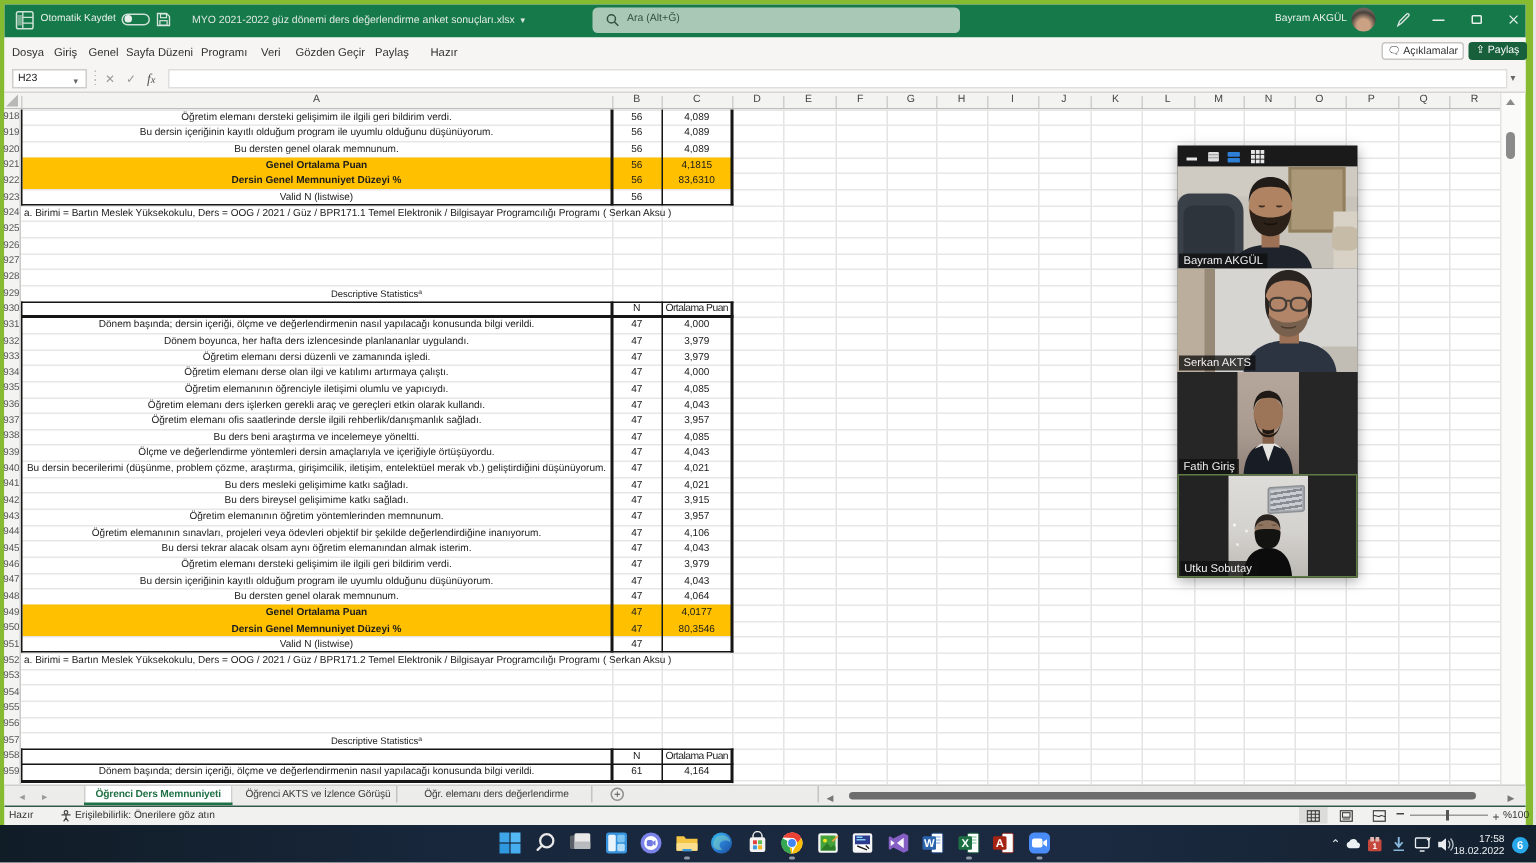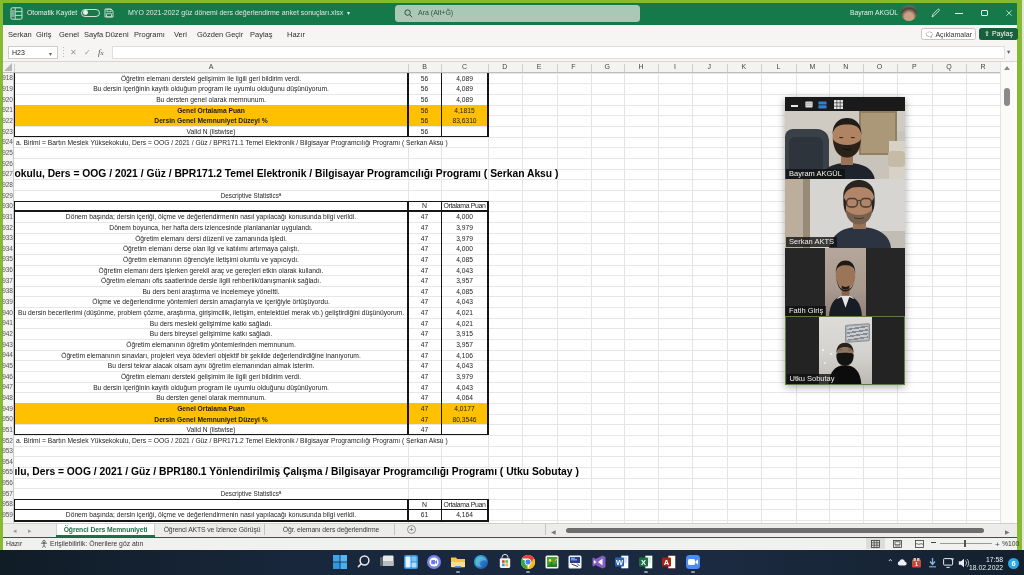--- a/index.html
+++ b/index.html
@@ -37,21 +37,21 @@
 <div style="position:absolute;left:901px;top:5px;width:16px;height:16px;border-radius:50%;background:radial-gradient(circle at 50% 75%,#caa183 30%,#4a423c 60%,#6b635c 75%);"></div>
 <svg class="abs" style="left:930px;top:8px;" width="11" height="11" viewBox="0 0 11 11">
 <path d="M2 9 L3 6.2 L7.8 1.4 a0.9 0.9 0 0 1 1.3 1.3 L4.3 7.5 Z" fill="none" stroke="#dfe9e3" stroke-width="0.9"></path>
 </svg>
 <div style="position:absolute;left:955px;top:13px;width:8px;height:1.1px;background:#e7f0ea;"></div>
 <div style="position:absolute;left:981px;top:9.5px;width:6.5px;height:6.5px;border:1px solid #e7f0ea;border-radius:1px;"></div>
 <svg class="abs" style="left:1006px;top:9.5px;" width="7" height="7" viewBox="0 0 8 8">
 <path d="M0.5 0.5 L6.5 6.5 M6.5 0.5 L0.5 6.5" stroke="#e7f0ea" stroke-width="0.9"></path>
 </svg>
 <div style="position:absolute;left:2.5px;top:25px;width:1014.5px;height:19px;background:#f6f5f3;"></div>
-<div style="position:absolute;left:8px;top:30px;font-size:7.5px;color:#2f2f2f;white-space:nowrap;">Serkan</div>
+<div style="position:absolute;left:8px;top:30px;font-size:7.5px;color:#2f2f2f;white-space:nowrap;">Dosya</div>
 <div style="position:absolute;left:36px;top:30px;font-size:7.5px;color:#2f2f2f;white-space:nowrap;">Giriş</div>
 <div style="position:absolute;left:59px;top:30px;font-size:7.5px;color:#2f2f2f;white-space:nowrap;">Genel</div>
 <div style="position:absolute;left:84px;top:30px;font-size:7.5px;color:#2f2f2f;white-space:nowrap;">Sayfa Düzeni</div>
 <div style="position:absolute;left:134px;top:30px;font-size:7.5px;color:#2f2f2f;white-space:nowrap;">Programı</div>
 <div style="position:absolute;left:174px;top:30px;font-size:7.5px;color:#2f2f2f;white-space:nowrap;">Veri</div>
 <div style="position:absolute;left:197px;top:30px;font-size:7.5px;color:#2f2f2f;white-space:nowrap;">Gözden Geçir</div>
 <div style="position:absolute;left:250px;top:30px;font-size:7.5px;color:#2f2f2f;white-space:nowrap;">Paylaş</div>
 <div style="position:absolute;left:287px;top:30px;font-size:7.5px;color:#2f2f2f;white-space:nowrap;">Hazır</div>
 <div style="position:absolute;left:921px;top:27.5px;width:55px;height:12.5px;background:#fff;border:0.8px solid #c8c6c4;border-radius:2.5px;font-size:7px;color:#333;text-align:center;line-height:11.5px;">🗨 Açıklamalar</div>
 <div style="position:absolute;left:979px;top:27.5px;width:39px;height:12.5px;background:#18603c;border-radius:2.5px;font-size:7px;color:#fff;text-align:center;line-height:12px;">⇪ Paylaş</div>
@@ -242,21 +242,20 @@
 <div style="position:absolute;left:441px;top:96.10px;width:47px;text-align:center;font-size:6.7px;color:#1b1b1b;">4,089</div>
 <div style="position:absolute;left:14px;top:106.75px;width:394px;text-align:center;font-size:6.7px;color:#1b1b1b;white-space:nowrap;font-weight:bold;">Genel Ortalama Puan</div>
 <div style="position:absolute;left:408px;top:106.75px;width:33px;text-align:center;font-size:6.7px;color:#1b1b1b;">56</div>
 <div style="position:absolute;left:441px;top:106.75px;width:47px;text-align:center;font-size:6.7px;color:#1b1b1b;">4,1815</div>
 <div style="position:absolute;left:14px;top:117.40px;width:394px;text-align:center;font-size:6.7px;color:#1b1b1b;white-space:nowrap;font-weight:bold;">Dersin Genel Memnuniyet Düzeyi %</div>
 <div style="position:absolute;left:408px;top:117.40px;width:33px;text-align:center;font-size:6.7px;color:#1b1b1b;">56</div>
 <div style="position:absolute;left:441px;top:117.40px;width:47px;text-align:center;font-size:6.7px;color:#1b1b1b;">83,6310</div>
 <div style="position:absolute;left:14px;top:128.05px;width:394px;text-align:center;font-size:6.7px;color:#1b1b1b;white-space:nowrap;">Valid N (listwise)</div>
 <div style="position:absolute;left:408px;top:128.05px;width:33px;text-align:center;font-size:6.7px;color:#1b1b1b;">56</div>
 <div style="position:absolute;left:16px;top:138.90px;font-size:6.7px;color:#1c1c1c;white-space:nowrap;">a. Birimi =  Bartın Meslek Yüksekokulu, Ders = OOG / 2021 / Güz / BPR171.1 Temel Elektronik / Bilgisayar Programcılığı Programı ( Serkan Aksu )</div>
-<div style="position:absolute;left:14.5px;top:168.15px;font-size:10.3px;font-weight:bold;color:#000;white-space:nowrap;">okulu, Ders = OOG / 2021 / Güz / BPR171.2 Temel Elektronik / Bilgisayar Programcılığı Programı ( Serkan Aksu )</div>
 <div style="position:absolute;left:14px;top:192.15px;width:474px;text-align:center;font-size:6.3px;color:#1c1c1c;">Descriptive Statistics<span style="font-size:4.5px;vertical-align:2px;">a</span></div>
 <div style="position:absolute;left:408px;top:202.40px;width:33px;text-align:center;font-size:6.9px;color:#1c1c1c;">N</div>
 <div style="position:absolute;left:441px;top:202.40px;width:47px;text-align:center;font-size:6.9px;color:#1c1c1c;letter-spacing:-0.35px;">Ortalama Puan</div>
 <div style="position:absolute;left:14px;top:213.25px;width:394px;text-align:center;font-size:6.7px;color:#1b1b1b;white-space:nowrap;">Dönem başında; dersin içeriği, ölçme ve değerlendirmenin nasıl yapılacağı konusunda bilgi verildi.</div>
 <div style="position:absolute;left:408px;top:213.25px;width:33px;text-align:center;font-size:6.7px;color:#1b1b1b;">47</div>
 <div style="position:absolute;left:441px;top:213.25px;width:47px;text-align:center;font-size:6.7px;color:#1b1b1b;">4,000</div>
 <div style="position:absolute;left:14px;top:223.90px;width:394px;text-align:center;font-size:6.7px;color:#1b1b1b;white-space:nowrap;">Dönem boyunca, her hafta ders izlencesinde planlananlar uygulandı.</div>
 <div style="position:absolute;left:408px;top:223.90px;width:33px;text-align:center;font-size:6.7px;color:#1b1b1b;">47</div>
 <div style="position:absolute;left:441px;top:223.90px;width:47px;text-align:center;font-size:6.7px;color:#1b1b1b;">3,979</div>
 <div style="position:absolute;left:14px;top:234.55px;width:394px;text-align:center;font-size:6.7px;color:#1b1b1b;white-space:nowrap;">Öğretim elemanı dersi düzenli ve zamanında işledi.</div>
@@ -309,21 +308,20 @@
 <div style="position:absolute;left:441px;top:394.30px;width:47px;text-align:center;font-size:6.7px;color:#1b1b1b;">4,064</div>
 <div style="position:absolute;left:14px;top:404.95px;width:394px;text-align:center;font-size:6.7px;color:#1b1b1b;white-space:nowrap;font-weight:bold;">Genel Ortalama Puan</div>
 <div style="position:absolute;left:408px;top:404.95px;width:33px;text-align:center;font-size:6.7px;color:#1b1b1b;">47</div>
 <div style="position:absolute;left:441px;top:404.95px;width:47px;text-align:center;font-size:6.7px;color:#1b1b1b;">4,0177</div>
 <div style="position:absolute;left:14px;top:415.60px;width:394px;text-align:center;font-size:6.7px;color:#1b1b1b;white-space:nowrap;font-weight:bold;">Dersin Genel Memnuniyet Düzeyi %</div>
 <div style="position:absolute;left:408px;top:415.60px;width:33px;text-align:center;font-size:6.7px;color:#1b1b1b;">47</div>
 <div style="position:absolute;left:441px;top:415.60px;width:47px;text-align:center;font-size:6.7px;color:#1b1b1b;">80,3546</div>
 <div style="position:absolute;left:14px;top:426.25px;width:394px;text-align:center;font-size:6.7px;color:#1b1b1b;white-space:nowrap;">Valid N (listwise)</div>
 <div style="position:absolute;left:408px;top:426.25px;width:33px;text-align:center;font-size:6.7px;color:#1b1b1b;">47</div>
 <div style="position:absolute;left:16px;top:437.10px;font-size:6.7px;color:#1c1c1c;white-space:nowrap;">a. Birimi =  Bartın Meslek Yüksekokulu, Ders = OOG / 2021 / Güz / BPR171.2 Temel Elektronik / Bilgisayar Programcılığı Programı ( Serkan Aksu )</div>
-<div style="position:absolute;left:14.5px;top:466.35px;font-size:10.3px;font-weight:bold;color:#000;white-space:nowrap;">ılu, Ders = OOG / 2021 / Güz / BPR180.1 Yönlendirilmiş Çalışma / Bilgisayar Programcılığı Programı ( Utku Sobutay )</div>
 <div style="position:absolute;left:14px;top:490.35px;width:474px;text-align:center;font-size:6.3px;color:#1c1c1c;">Descriptive Statistics<span style="font-size:4.5px;vertical-align:2px;">a</span></div>
 <div style="position:absolute;left:408px;top:500.60px;width:33px;text-align:center;font-size:6.9px;color:#1c1c1c;">N</div>
 <div style="position:absolute;left:441px;top:500.60px;width:47px;text-align:center;font-size:6.9px;color:#1c1c1c;letter-spacing:-0.35px;">Ortalama Puan</div>
 <div style="position:absolute;left:14px;top:511.45px;width:394px;text-align:center;font-size:6.7px;color:#1b1b1b;white-space:nowrap;">Dönem başında; dersin içeriği, ölçme ve değerlendirmenin nasıl yapılacağı konusunda bilgi verildi.</div>
 <div style="position:absolute;left:408px;top:511.45px;width:33px;text-align:center;font-size:6.7px;color:#1b1b1b;">61</div>
 <div style="position:absolute;left:441px;top:511.45px;width:47px;text-align:center;font-size:6.7px;color:#1b1b1b;">4,164</div>
 <div style="position:absolute;left:1000px;top:61.5px;width:14px;height:475.5px;background:#fafaf9;border-left:1px solid #e3e3e3;"></div>
 <div style="position:absolute;left:1003.5px;top:65.5px;width:0;height:0;border-left:3.5px solid transparent;border-right:3.5px solid transparent;border-bottom:4.5px solid #8a8a8a;"></div>
 <div style="position:absolute;left:1004px;top:88px;width:6px;height:18px;background:#8a8a8a;border-radius:3px;"></div>
 <div style="position:absolute;left:1003.5px;top:527px;width:0;height:0;border-left:3.5px solid transparent;border-right:3.5px solid transparent;border-top:4.5px solid #8a8a8a;"></div>

